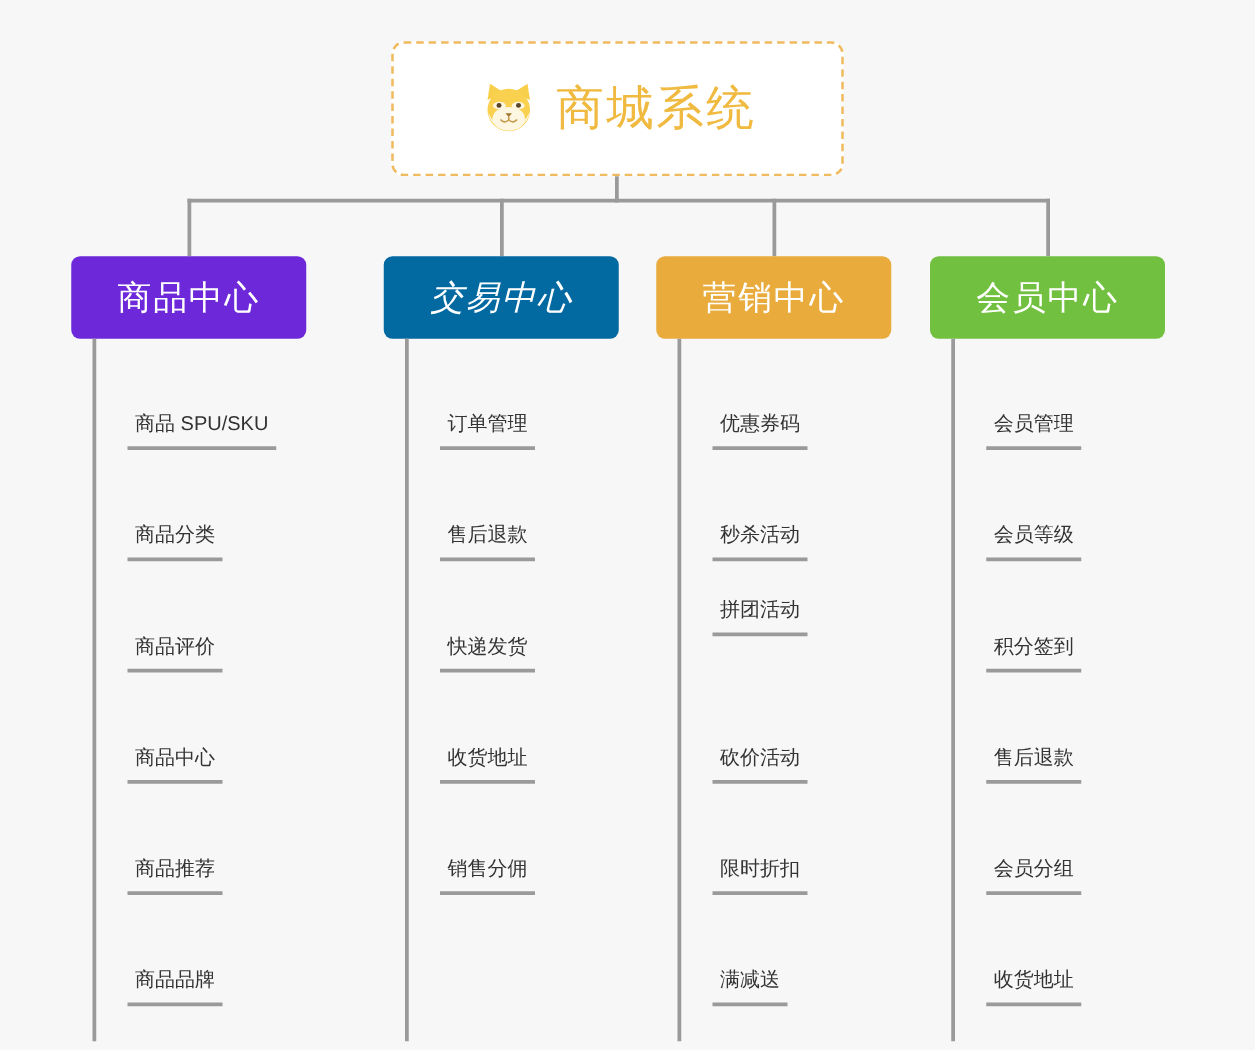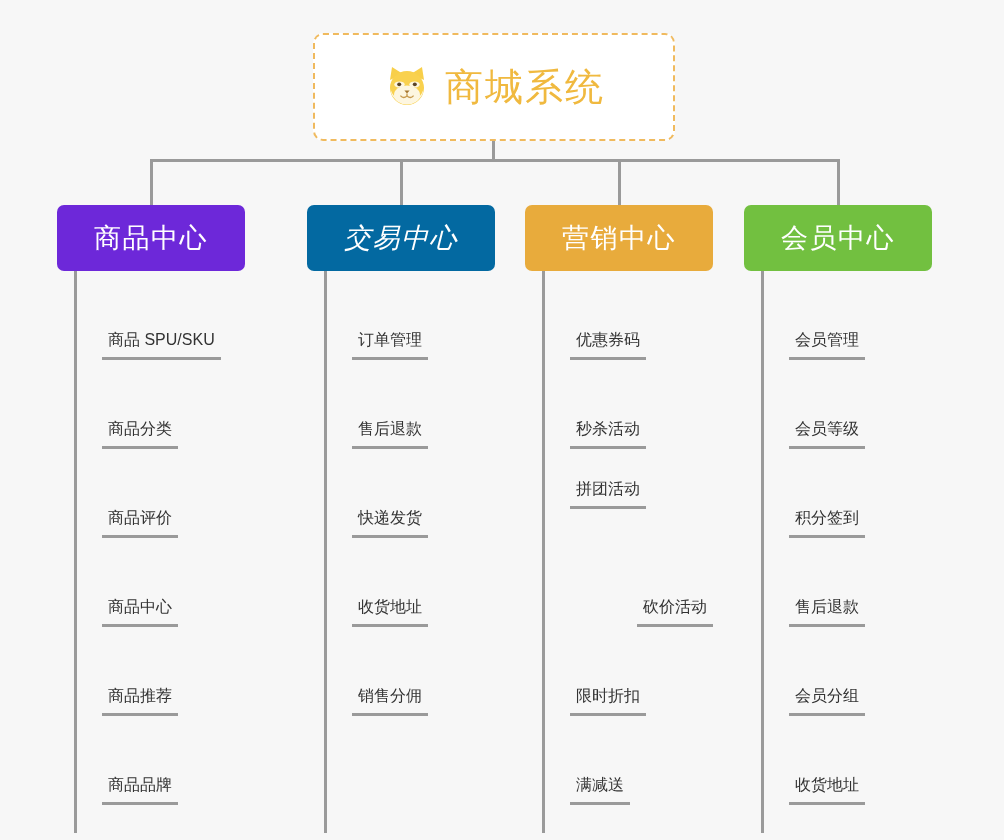--- a/index.html
+++ b/index.html
@@ -204,21 +204,21 @@
     <ul class="leaf-list">
       <li class="leaf" style="padding-left:45px;">
         <span class="leaf-label">优惠券码</span>
       </li>
       <li class="leaf" style="padding-left:45px;">
         <span class="leaf-label">秒杀活动</span>
       </li>
       <li class="leaf" style="padding-left:45px;align-items:center;">
         <span class="leaf-label">拼团活动</span>
       </li>
-      <li class="leaf" style="padding-left:45px;justify-content:flex-end;">
+      <li class="leaf" style="padding-left:45px;">
         <span class="leaf-label">砍价活动</span>
       </li>
       <li class="leaf" style="padding-left:45px;">
         <span class="leaf-label">限时折扣</span>
       </li>
       <li class="leaf" style="padding-left:45px;">
         <span class="leaf-label">满减送</span>
       </li>
     </ul>
   </div>

